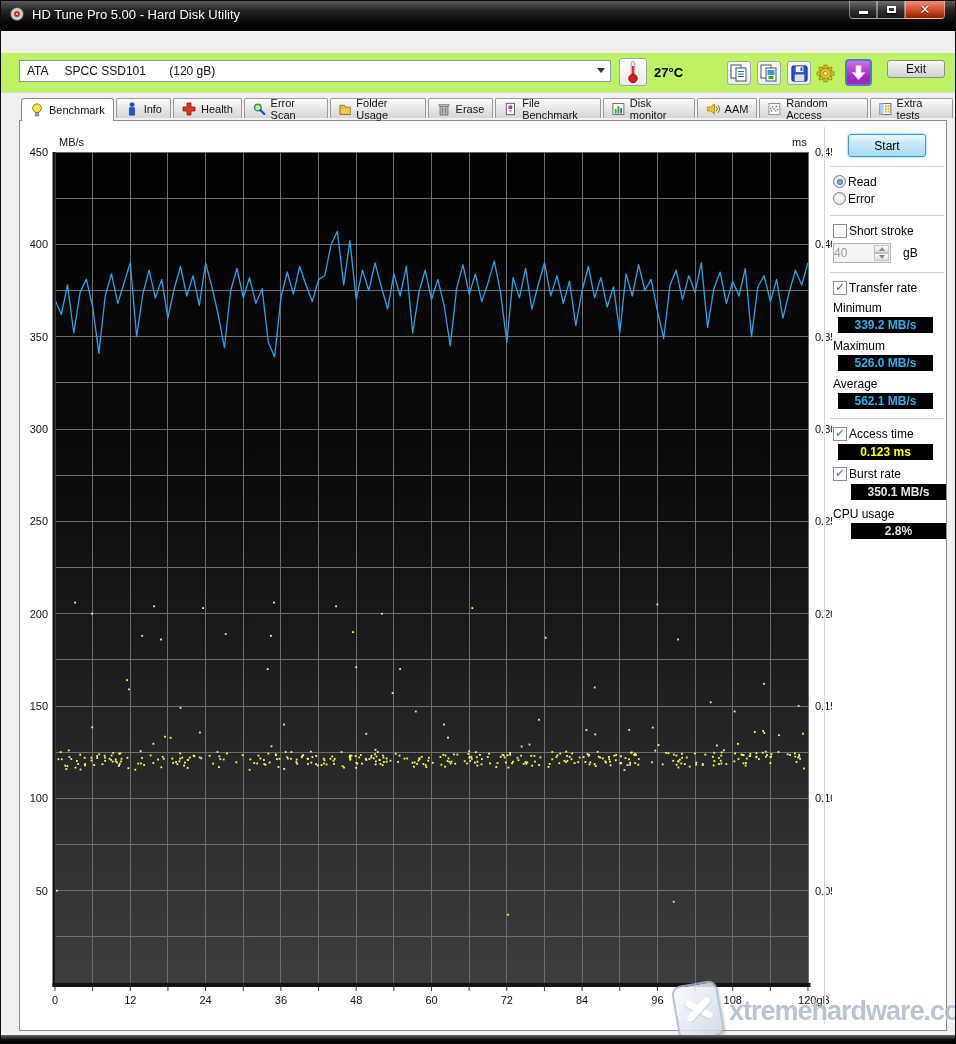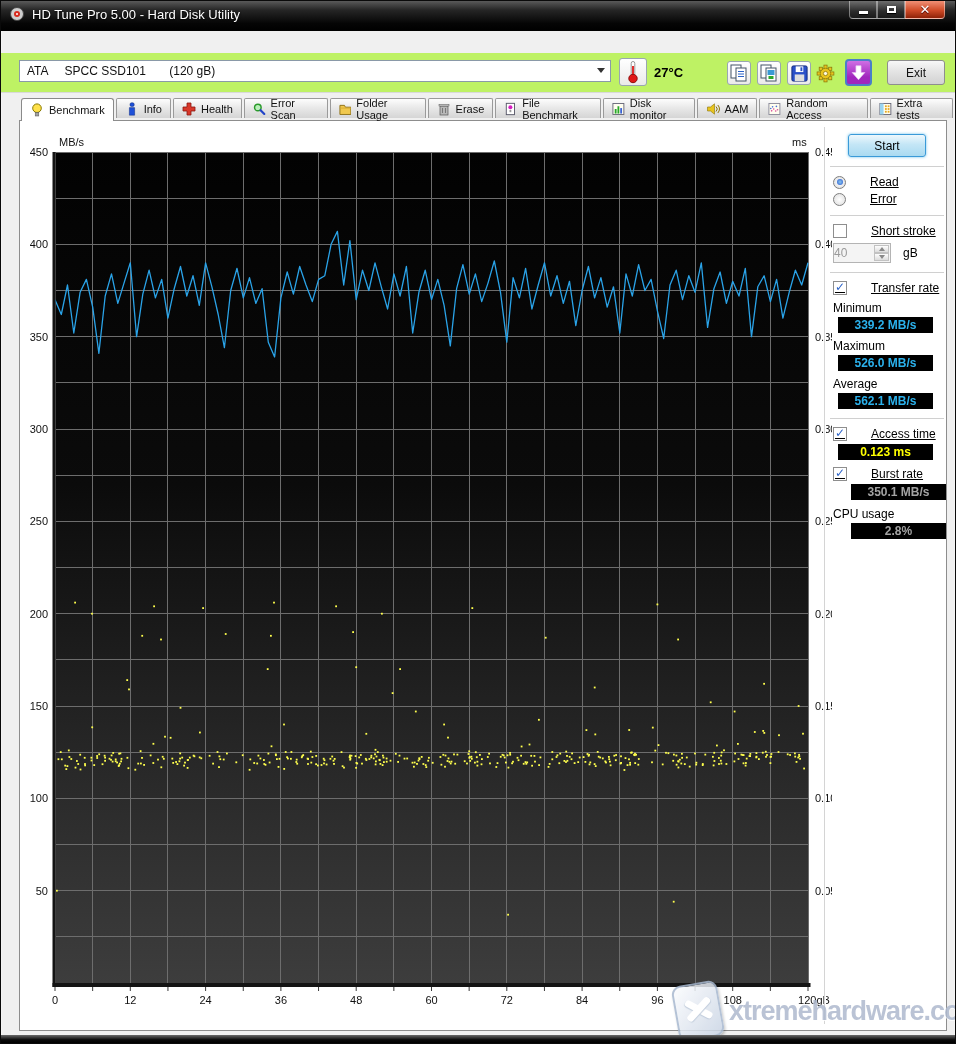--- a/index.html
+++ b/index.html
@@ -34,61 +34,61 @@
   .tool-btn{position:absolute;width:24px;height:24px;top:8px;background:linear-gradient(#fff,#eaeaea);
     border:1px solid #9aa6b2;border-radius:3px;display:flex;align-items:center;justify-content:center;padding:0;}
   .therm-btn{left:618px;top:5px;width:28px;height:28px;}
   .temp-label{position:absolute;left:653px;top:12px;font-size:13px;font-weight:bold;color:#000;}
   .btn-copy-text{left:726px;}
   .btn-copy-image{left:756px;}
   .btn-save{left:786px;}
   .btn-options{left:812px;border-color:#c8c8c8;background:none;border:none;}
   .btn-download{left:844px;top:6px;width:27px;height:27px;background:linear-gradient(#cf6fe4,#a126bd 70%);
     border:2px solid #4a7ec8;border-radius:4px;}
-  .exit-btn{position:absolute;left:886px;top:7px;width:58px;height:25px;font-size:12px;color:#111;
+  .exit-btn{position:absolute;left:886px;top:7px;width:58px;height:18px;font-size:12px;color:#111;
     background:linear-gradient(#f8f8f8,#e4e4e4 45%,#d2d2d2);border:1px solid #8e8e8e;border-radius:3px;}
   
   .tabs{position:absolute;left:20px;top:97px;height:23px;display:flex;align-items:flex-start;z-index:5;}
   .tab{display:flex;align-items:center;gap:5px;height:20px;padding:0 8px;margin-right:2px;font-size:11px;color:#111;
     background:linear-gradient(#fdfdfd,#e9e9e9 45%,#d5d5d5);border:1px solid #9a9a9a;border-bottom:none;
     border-radius:2px 2px 0 0;}
   .tab.active{height:23px;background:#fff;border-color:#8a8a8a;border-radius:3px 3px 0 0;position:relative;}
   .tab.active::after{content:"";position:absolute;left:0;right:0;bottom:-1px;height:2px;background:#fff;}
   .tab svg{width:14px;height:14px;}
   
   .page{position:absolute;left:18px;top:119px;width:928px;height:911px;background:#fff;border:1px solid #8d8d8d;}
   .vsep{position:absolute;left:804px;top:6px;bottom:6px;width:2px;border-left:1px solid #d4d4d4;border-right:1px solid #fff;}
   .bottom-edge{position:absolute;left:0;bottom:0;width:100%;height:8px;
     background:linear-gradient(#6a6a6a,#0a0a0a 60%,#000);}
   
   .side-panel{position:absolute;left:810px;top:6px;width:114px;font-size:12px;color:#000;}
   .start-btn{display:block;margin:7px auto 0 auto;width:78px;height:23px;font-size:12px;color:#000;
     background:linear-gradient(#eef8fd,#c4e6f6 45%,#a9daf1);border:1px solid #3a9ad8;border-radius:3px;
     box-shadow:0 0 3px #6cc2ec;}
   .sep{height:2px;border-top:1px solid #d0d0d0;border-bottom:1px solid #fff;margin:9px 0 7px 0;}
-  .row{display:flex;align-items:center;gap:24px;margin:3px 0 3px 3px;text-decoration:underline;}
+  .row{display:flex;align-items:flex-start;gap:2px;margin:3px 0 3px 3px;}
   .radio{width:13px;height:13px;border-radius:50%;border:1px solid #7e7e7e;background:radial-gradient(#fff,#dcdcdc);
     display:flex;align-items:center;justify-content:center;}
   .radio.sel::after{content:"";width:6px;height:6px;border-radius:50%;background:radial-gradient(#7ab3e8 20%,#1e4fd0);}
   .cb{width:14px;height:14px;background:#fff;border:1px solid #8e8e8e;display:flex;align-items:center;
     justify-content:center;font-size:12px;font-weight:bold;color:#2c63c8;}
   .cb.checked::after{content:"\2713";margin-top:-2px;}
   .spin-row{display:flex;align-items:center;margin:5px 0 2px 3px;}
   .spin-box{width:58px;height:20px;border:1px solid #b4b4b4;background:#f4f4f4;color:#9a9a9a;font-size:12px;
     display:flex;align-items:center;position:relative;}
   .spin-arrows{position:absolute;right:1px;top:1px;width:15px;height:16px;display:flex;flex-direction:column;}
   .spin-up,.spin-down{flex:1;background:linear-gradient(#fdfdfd,#dcdcdc);border:1px solid #c2c2c2;
     display:flex;align-items:center;justify-content:center;}
   .spin-up::after{content:"";border-left:3px solid transparent;border-right:3px solid transparent;border-bottom:4px solid #888;}
   .spin-down::after{content:"";border-left:3px solid transparent;border-right:3px solid transparent;border-top:4px solid #888;}
   .unit{margin-left:12px;}
   .stat-label{margin:6px 0 2px 3px;}
   .vbox{width:95px;height:16px;margin-left:8px;background:#000;display:flex;align-items:center;justify-content:center;
     font-size:12px;font-weight:bold;}
-  .c-cyan{color:#2bb1ec;} .c-yellow{color:#ffff00;} .c-white{color:#a3a3a3;margin-left:21px;}
+  .c-cyan{color:#2bb1ec;} .c-yellow{color:#ffff00;} .c-white{color:#e5e5e5;margin-left:21px;}
   
   .watermark{position:absolute;left:655px;top:862px;display:flex;align-items:flex-start;opacity:.85;pointer-events:none;}
   .wm-tile{width:46px;height:56px;border-radius:9px;border:2px solid #a7b8cf;
     background:linear-gradient(135deg,#fbfcfe,#c9d4e4);transform:rotate(-10deg);position:relative;box-shadow:1px 2px 3px rgba(0,0,0,.25);}
   .wm-tile::before,.wm-tile::after{content:"";position:absolute;left:7px;top:21px;width:30px;height:7px;background:#fff;
     border-radius:3px;box-shadow:0 1px 1px #b9c6d8;}
   .wm-tile::before{transform:rotate(38deg);} .wm-tile::after{transform:rotate(-38deg);}
   .wm-text{margin:13px 0 0 8px;font-size:27px;font-weight:bold;letter-spacing:-1px;color:#aeb9ce;
     text-shadow:0 1px 0 #fff;}
   .chart-svg{position:absolute;left:0;top:0;}

